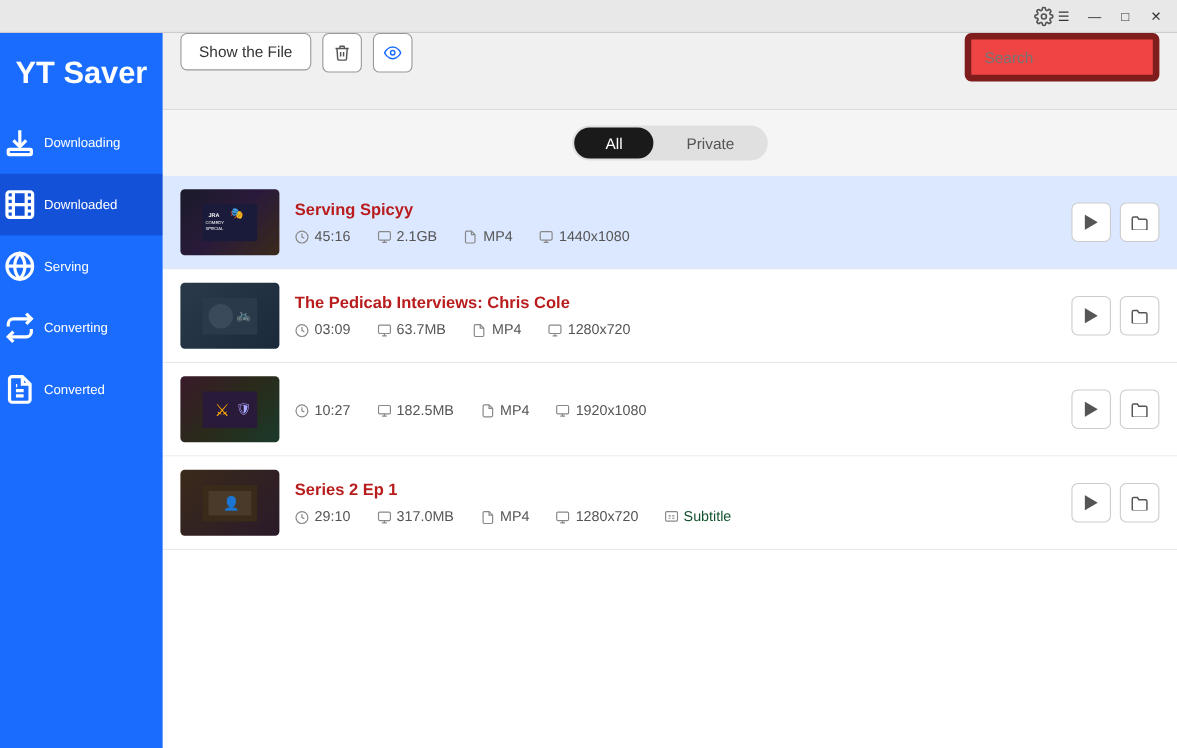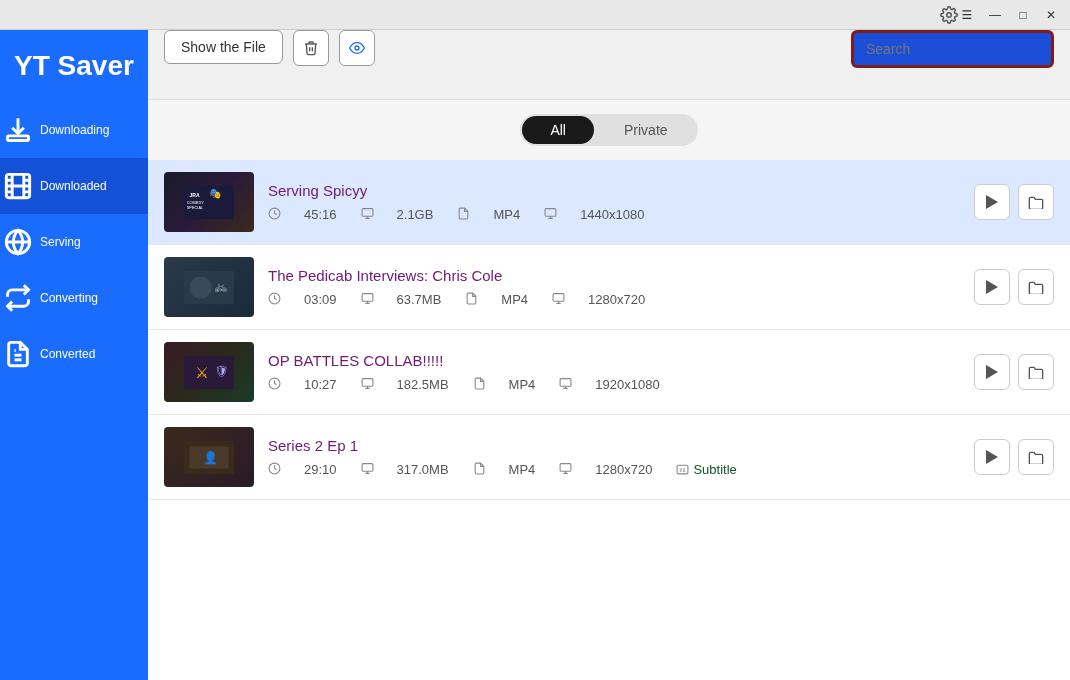--- a/index.html
+++ b/index.html
@@ -105,26 +105,26 @@
       width: 36px; height: 36px;
       border: 1.5px solid #999;
       background: white;
       border-radius: 6px;
       cursor: pointer;
       display: flex; align-items: center; justify-content: center;
       font-size: 16px;
     }
     .toolbar-spacer { flex: 1; }
     .search-input {
-      width: 203px;
+      width: 177px;
       padding: 8px 12px;
-      border: 3px solid #7f1d1d;
+      border: 6px solid #7f1d1d;
       border-radius: 6px;
       font-size: 14px;
-      background: #1d4ed8;
+      background: #ef4444;
       outline: none;
     }
 
     
     .filter-bar {
       display: flex;
       align-items: center;
       justify-content: center;
       padding: 14px 0;
       gap: 0;
@@ -182,33 +182,33 @@
     .thumb-4 { background: linear-gradient(135deg, #3a2a1a, #2a1a2a); }
 
     .video-info {
       flex: 1;
       display: flex;
       flex-direction: column;
       gap: 8px;
     }
     .video-title {
       font-size: 15px;
-      font-weight: 400;
-      color: #701a75;
+      font-weight: 700;
+      color: #b91c1c;
     }
     .video-meta {
       display: flex;
       gap: 24px;
       align-items: center;
       flex-wrap: wrap;
     }
     .meta-item {
       display: flex;
-      align-items: flex-start;
-      gap: 23px;
+      align-items: flex-end;
+      gap: 5px;
       font-size: 13px;
       color: #555;
     }
     .meta-icon { font-size: 12px; color: #888; }
     .video-actions {
       display: flex;
       gap: 8px;
       align-items: center;
       flex-shrink: 0;
     }
@@ -453,21 +453,20 @@
 
       <div class="video-item">
         <div class="thumb-placeholder thumb-3">
           <svg width="50" height="35" viewBox="0 0 90 60">
             <rect width="90" height="60" fill="#2a1a3a"></rect>
             <text x="20" y="40" fill="#ffaa00" font-size="28">⚔</text>
             <text x="55" y="35" fill="#aaaaff" font-size="20">🛡</text>
           </svg>
         </div>
         <div class="video-info">
-          <div class="video-title">OP BATTLES COLLAB!!!!!</div>
           <div class="video-meta">
             <span class="meta-item">
               <svg class="meta-icon" width="13" height="13" viewBox="0 0 24 24" fill="none" stroke="#888" stroke-width="2">
                   <circle cx="12" cy="12" r="10"></circle>
                   <polyline points="12 6 12 12 16 14"></polyline>
                 </svg>
               <span>10:27</span>
             </span>
             <span class="meta-item">
               <svg class="meta-icon" width="13" height="13" viewBox="0 0 24 24" fill="none" stroke="#888" stroke-width="2">

